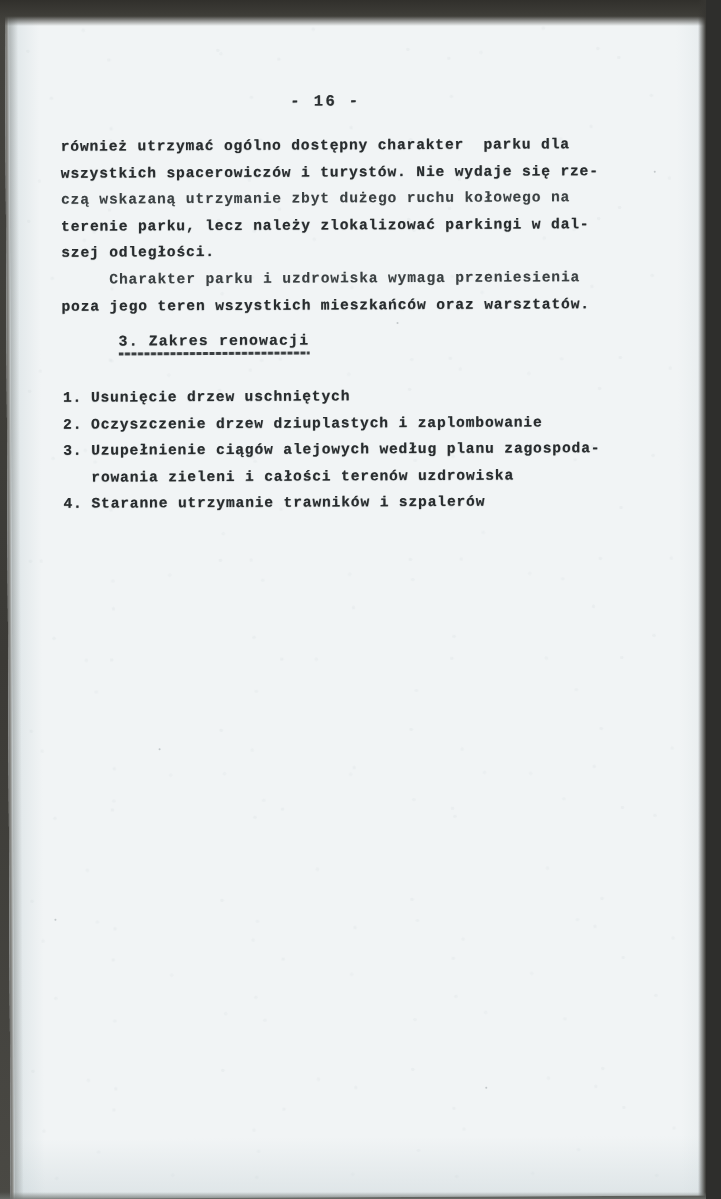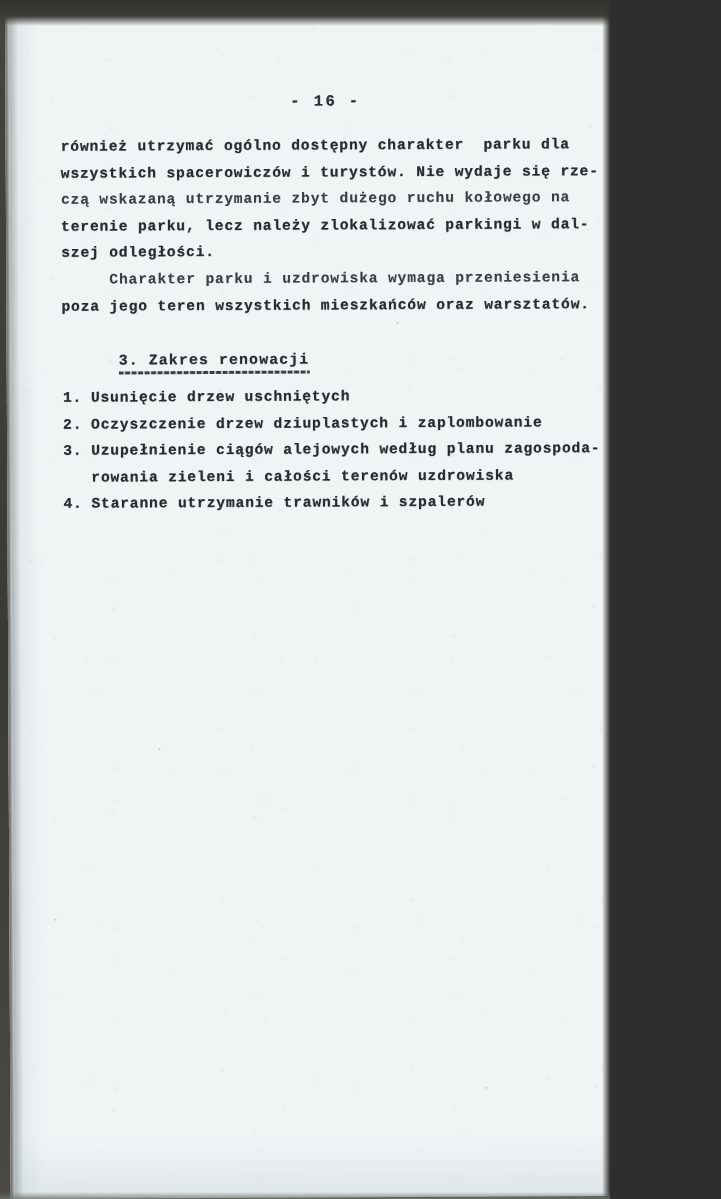--- a/index.html
+++ b/index.html
@@ -5,21 +5,21 @@
 <style>
   html, body {
     margin: 0;
     padding: 0;
     background: #2e2e2c;
   }
 
   
   .scan {
     position: relative;
-    width: 610px;
+    width: 706px;
     height: 1199px;
     overflow: hidden;
     background: #701a75;
     font-family: "Liberation Mono", "DejaVu Sans Mono", monospace;
   }
 
   
   .scan-backdrop {
     position: absolute;
     inset: 0;
@@ -161,21 +161,21 @@
       0.5px 0 0 rgba(59,65,67,0.22),
       0 0.5px 0.6px rgba(70,78,80,0.18);
   }
 
   .para-indent { text-indent: 0; }
 
   
   .heading-block {
     position: absolute;
     left: 112px;
-    top: 338px;
+    top: 319px;
   }
   .heading-text {
     font-size: 14.8px;
     letter-spacing: 1.15px;
     font-weight: bold;
     white-space: pre;
     color: #2a2e30;
     position: relative;
     display: inline-block;
   }

